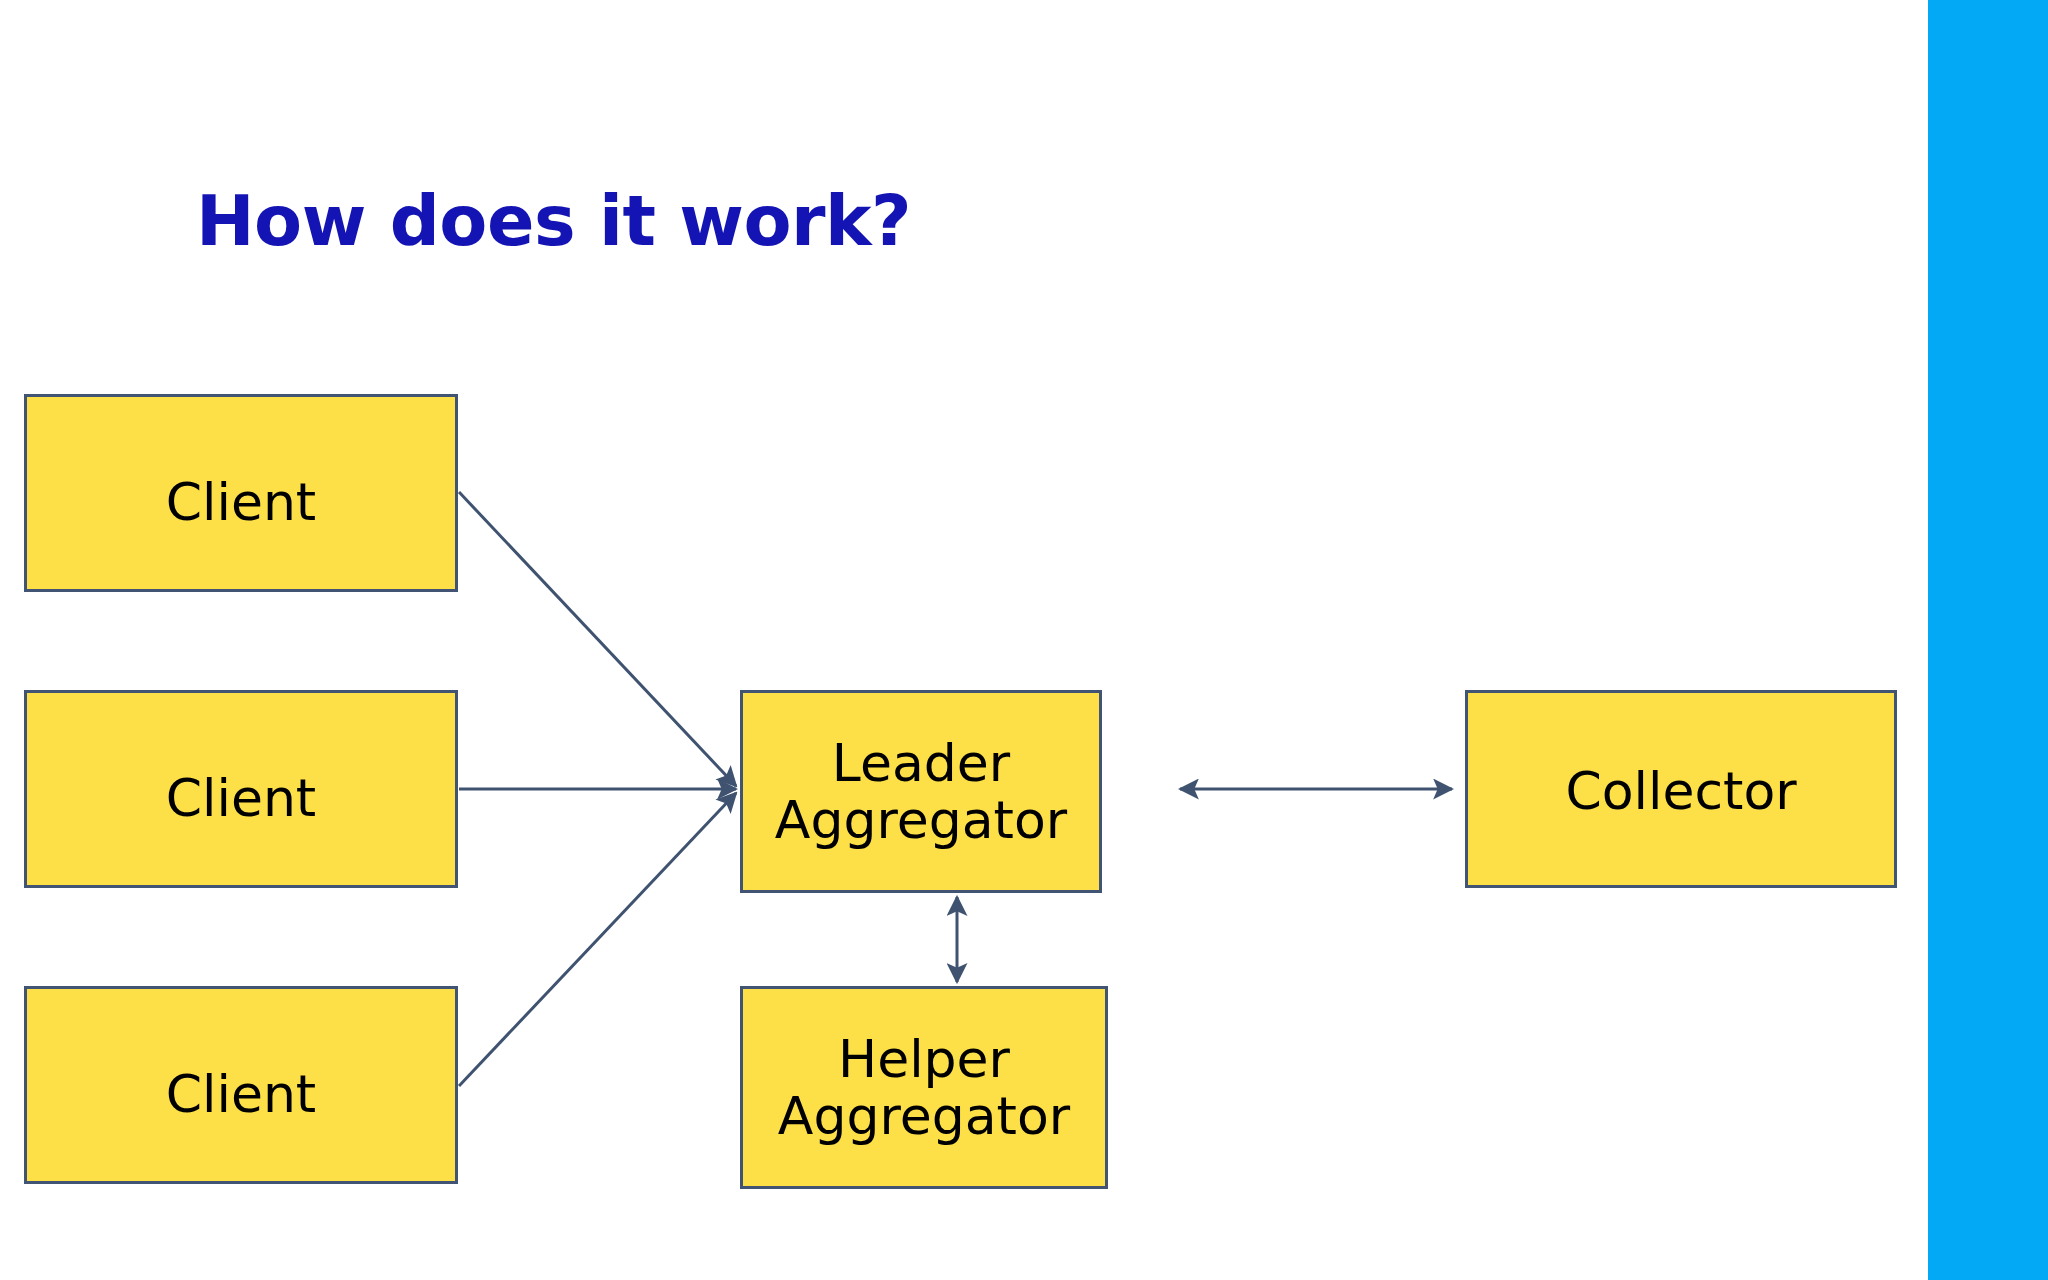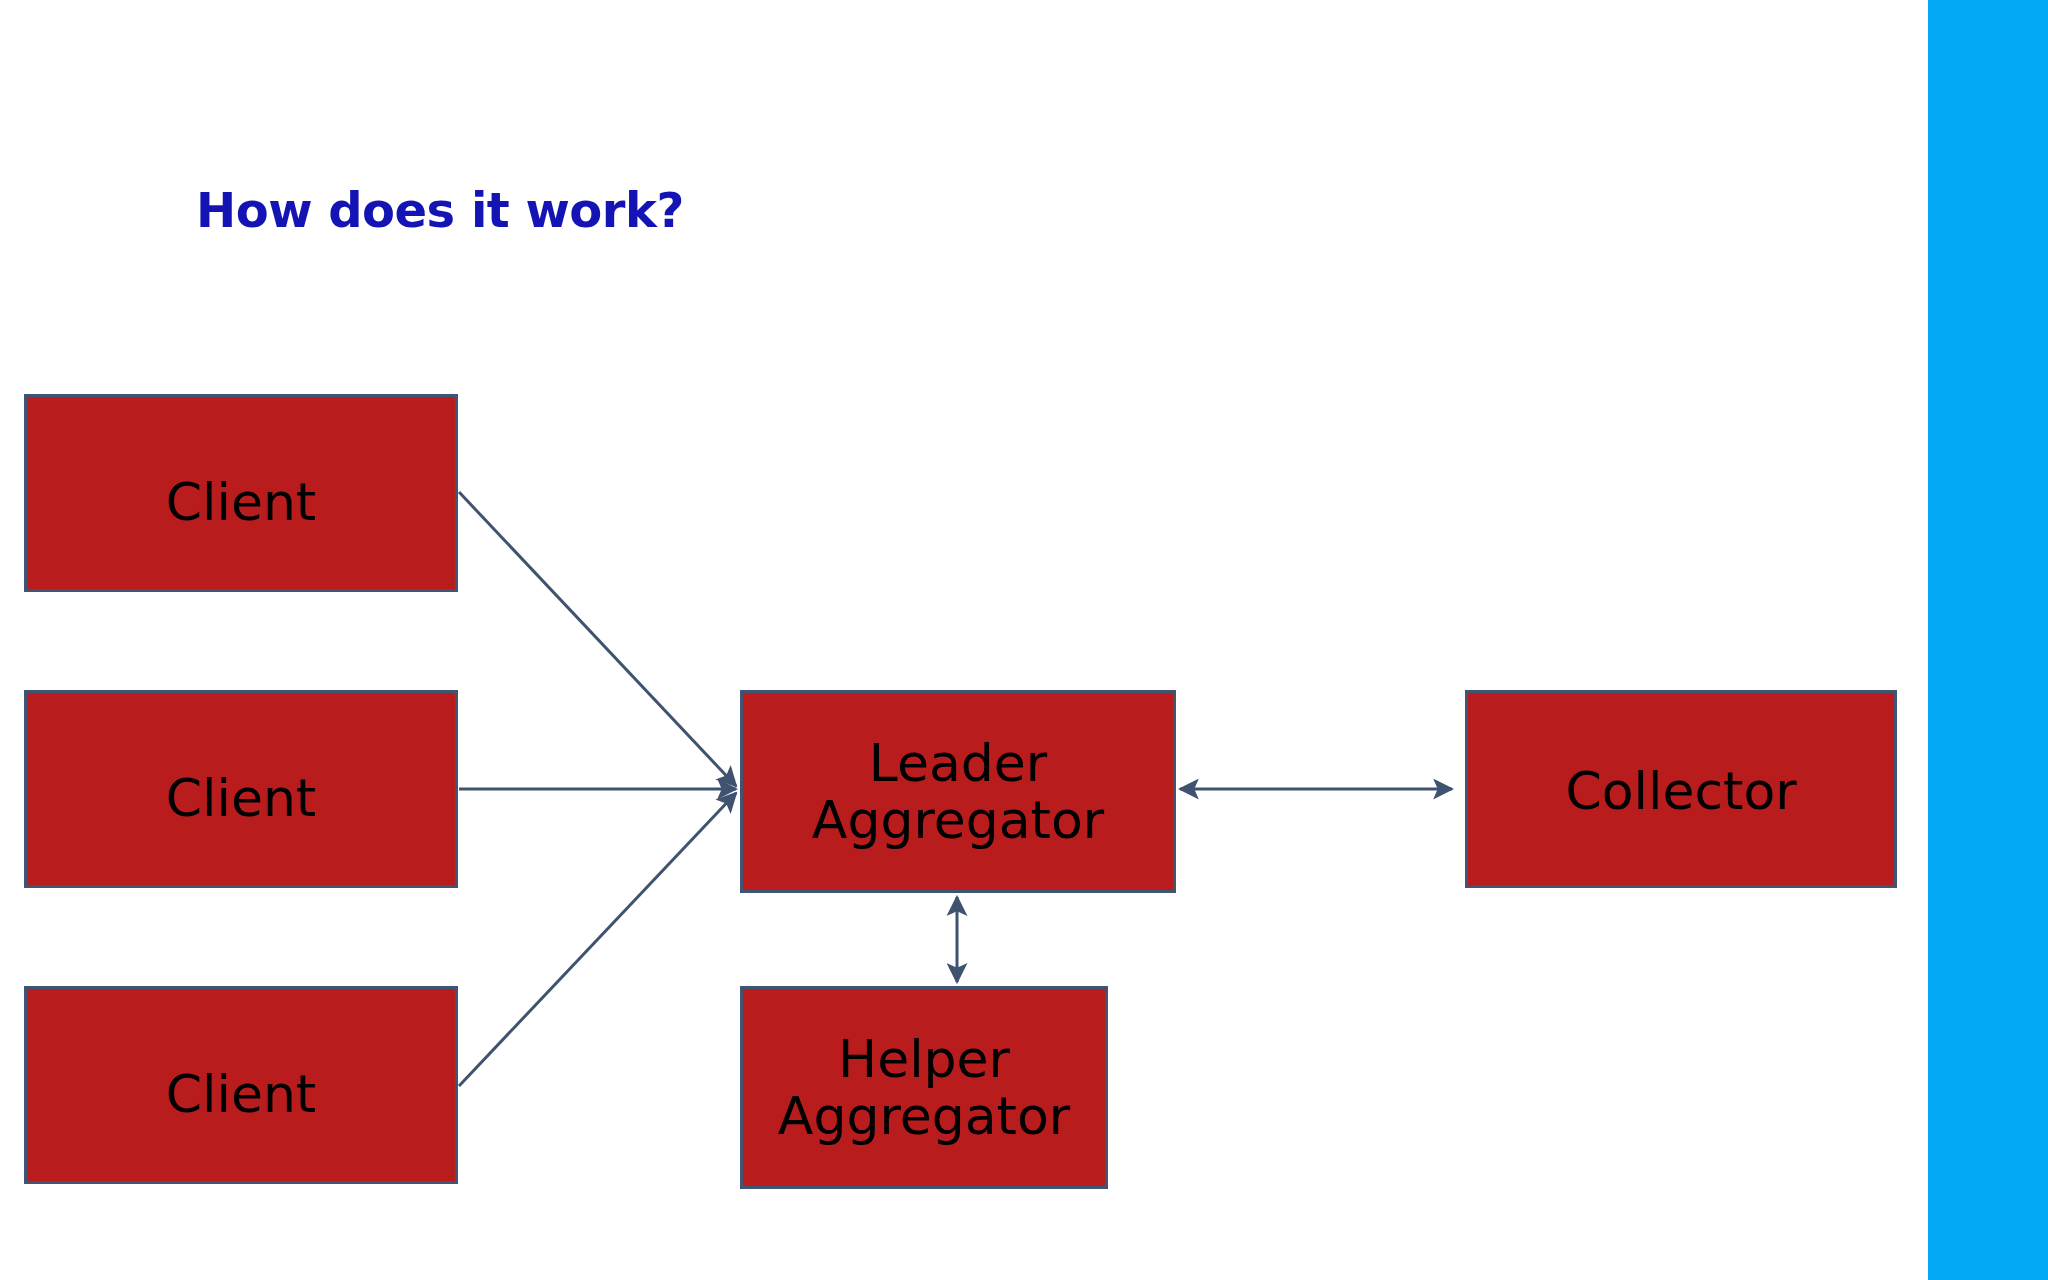--- a/index.html
+++ b/index.html
@@ -25,61 +25,61 @@
     right: 0;
     width: 120px;
     height: 1280px;
     background: #03A9F4;
   }
   
   #slide-title {
     position: absolute;
     left: 196px;
     top: 186px;
-    font-size: 48px;
+    font-size: 70px;
     font-weight: bold;
     color: #1414B4;
     letter-spacing: -0.5px;
     white-space: nowrap;
     line-height: 1.0;
   }
   
   #edges {
     position: absolute;
     left: 0;
     top: 0;
     width: 2048px;
     height: 1280px;
   }
   
   .node {
     position: absolute;
     box-sizing: border-box;
-    background: #b91c1c;
+    background: #fde047;
     border: 3px solid #425473;
     display: flex;
     align-items: center;
     justify-content: center;
     text-align: center;
     color: #000000;
     font-size: 52px;
     line-height: 1.08;
     font-weight: normal;
     z-index: 3;
   }
   .node .node-label {
     display: block;
     width: 100%;
     white-space: pre-line;
   }
   
   #node-client-1 { left: 24px;   top: 394px;  width: 434px; height: 198px; }
   #node-client-2 { left: 24px;   top: 690px;  width: 434px; height: 198px; }
   #node-client-3 { left: 24px;   top: 986px;  width: 434px; height: 198px; }
-  #node-leader   { left: 740px;  top: 690px;  width: 436px; height: 203px; }
+  #node-leader   { left: 740px;  top: 690px;  width: 362px; height: 203px; }
   #node-helper   { left: 740px;  top: 986px;  width: 368px; height: 203px; justify-content: flex-end; }
   #node-collector{ left: 1456px; top: 690px;  width: 432px; height: 198px; margin-left: 9px; }
 
   
   #node-client-1 .node-label,
   #node-client-2 .node-label,
   #node-client-3 .node-label { transform: translateY(9px); }
   #node-collector .node-label { transform: translateY(2px); }
 </style>
 </head>

